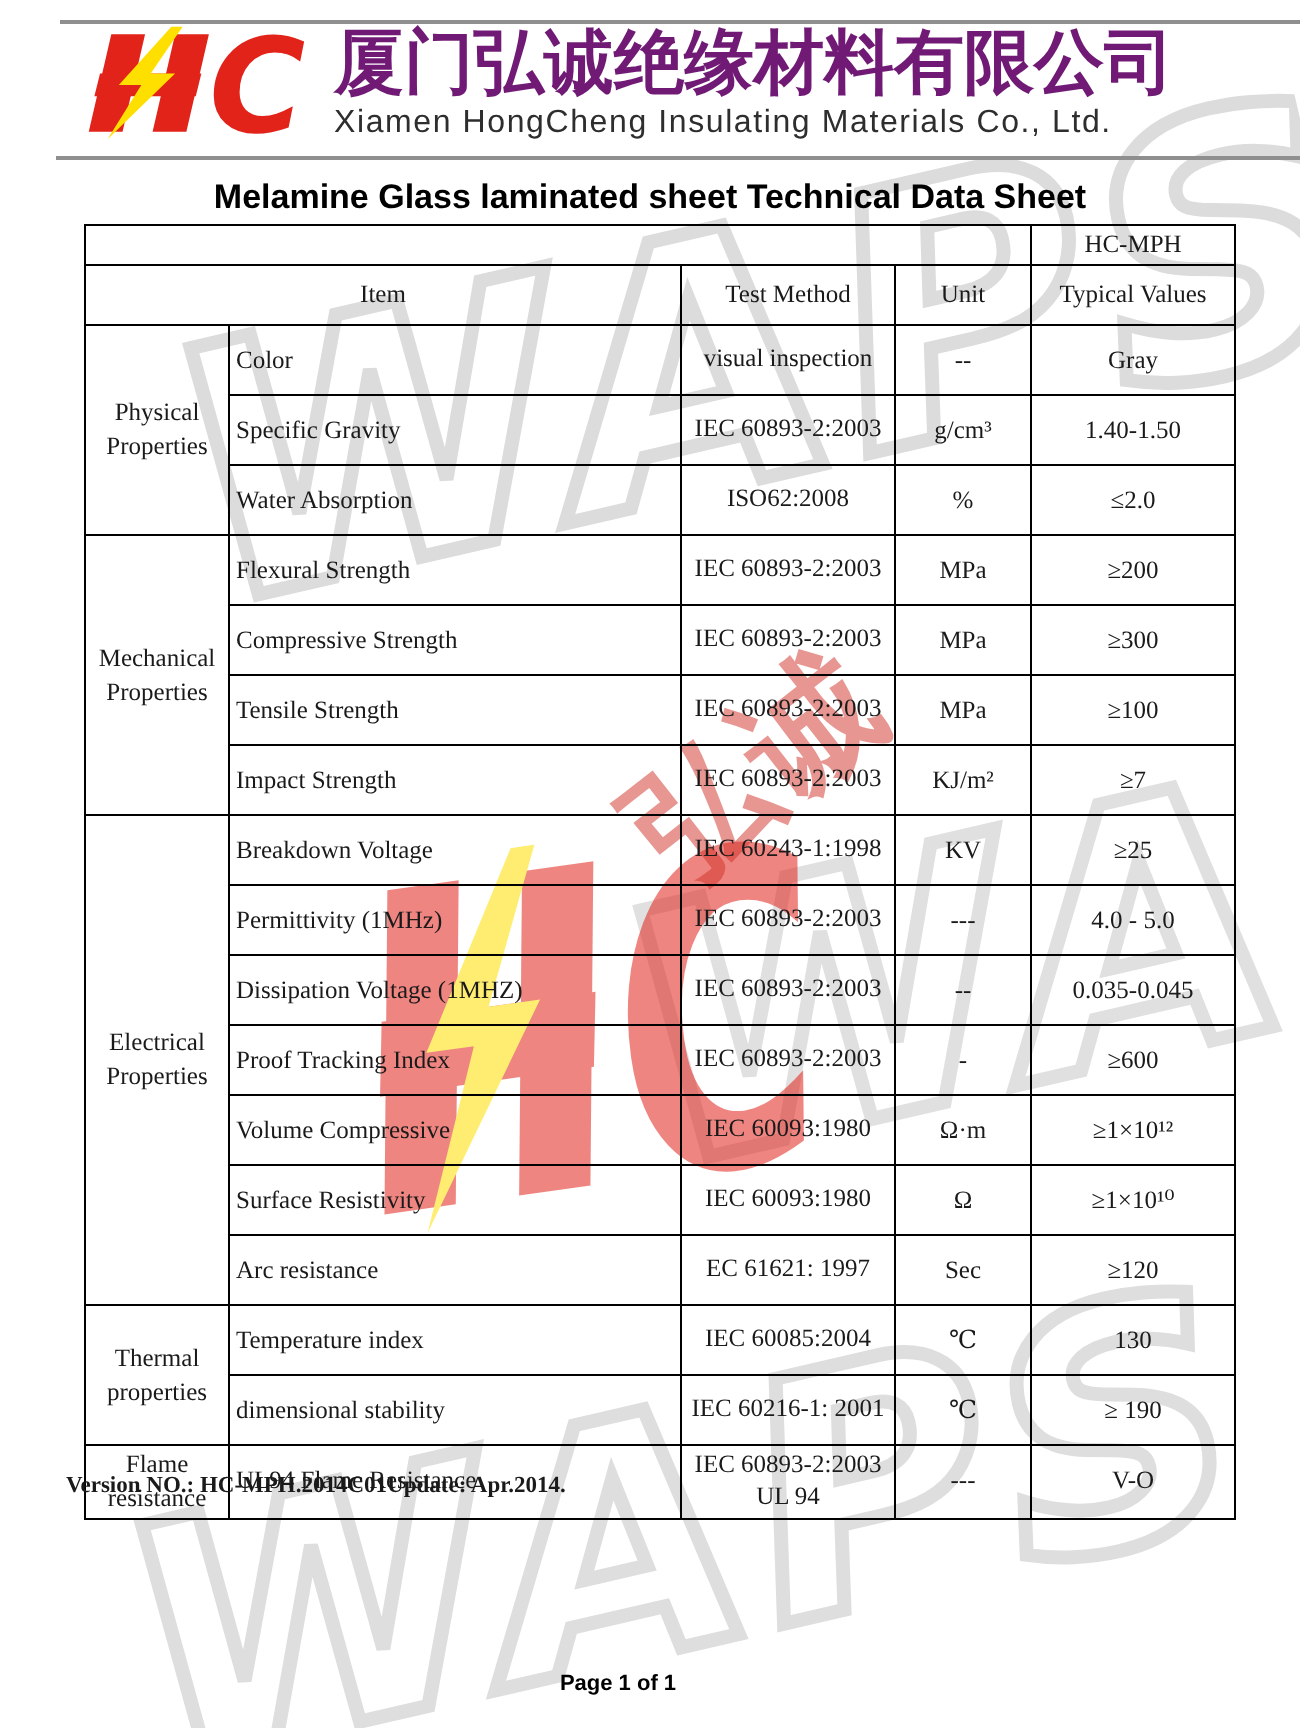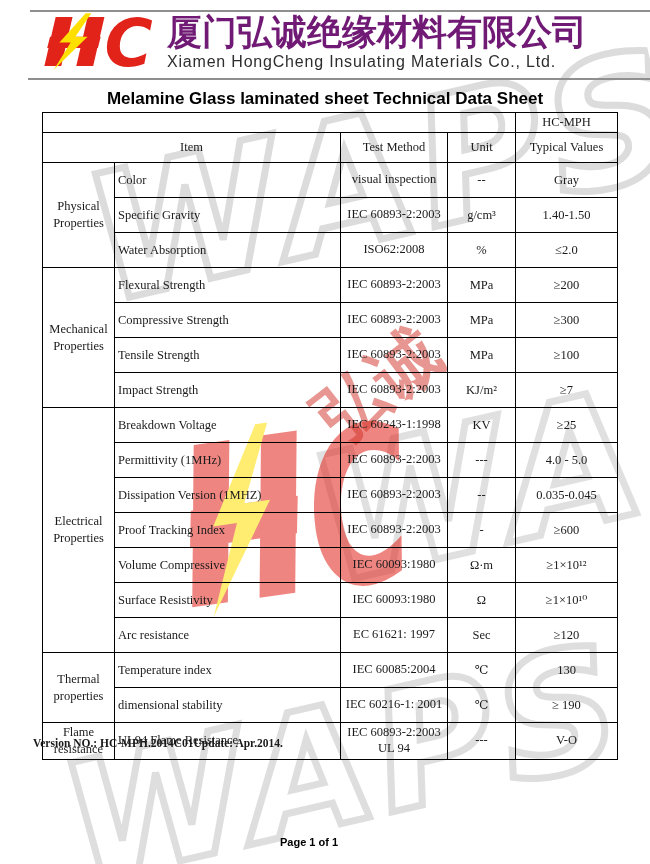--- a/index.html
+++ b/index.html
@@ -169,21 +169,21 @@
               <td class="unit-cell">KV</td>
               <td class="value-cell">≥25</td>
             </tr>
             <tr>
               <td class="prop-cell">Permittivity (1MHz)</td>
               <td class="method-cell">IEC 60893-2:2003</td>
               <td class="unit-cell">---</td>
               <td class="value-cell">4.0 - 5.0</td>
             </tr>
             <tr>
-              <td class="prop-cell">Dissipation Version (1MHZ)</td>
+              <td class="prop-cell">Dissipation Voltage (1MHZ)</td>
               <td class="method-cell">IEC 60893-2:2003</td>
               <td class="unit-cell">--</td>
               <td class="value-cell">0.035-0.045</td>
             </tr>
             <tr>
               <td class="prop-cell">Proof Tracking Index</td>
               <td class="method-cell">IEC 60893-2:2003</td>
               <td class="unit-cell">-</td>
               <td class="value-cell">≥600</td>
             </tr>

